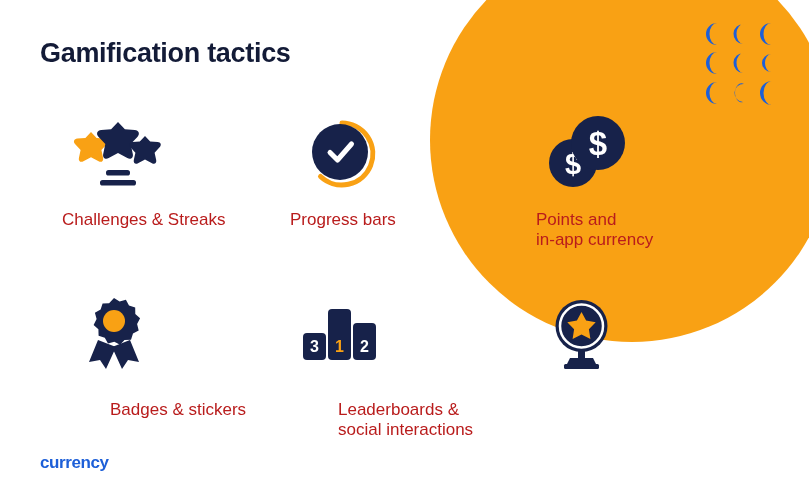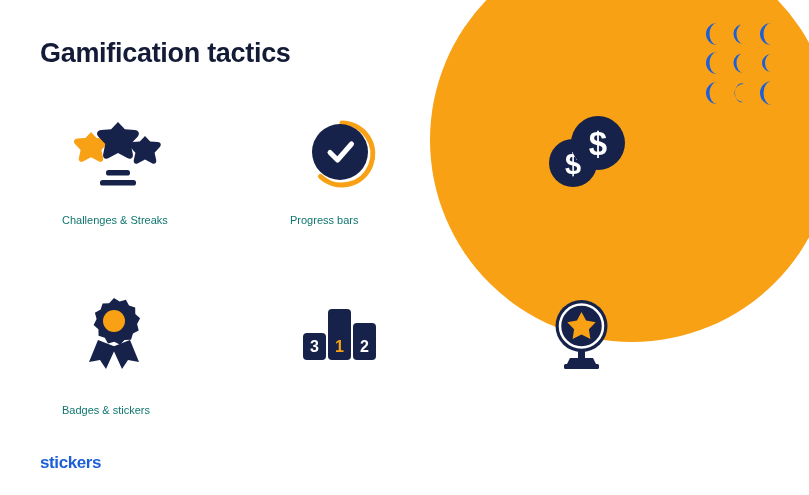--- a/index.html
+++ b/index.html
@@ -61,42 +61,42 @@
   
   .cell{position:absolute;z-index:3;}
   .cell .icon{
     height:84px;
     display:flex;
     align-items:center;
     justify-content:flex-start;
   }
   .cell .label{
     margin-top:18px;
-    font-size:11px;
+    font-size:17px;
     line-height:20px;
-    color:#0f766e;
+    color:#b91c1c;
     white-space:pre-line;
   }
 
   
   .c1{left:62px;}
   .c2{left:290px;}
   .c3{left:536px;}
   .r1{top:112px;}
   .r2{top:294px;}
 
   .c1 .icon{padding-left:6px;}
   .c2 .icon{padding-left:16px;}
   .c3 .icon{padding-left:10px;}
   .c1.r2 .icon{padding-left:18px;}
   .c2.r2 .icon{padding-left:10px;}
   .c3.r2 .icon{padding-left:12px;}
 
   .cell.r1 .label{margin-top:14px;}
-  .cell.r2 .label{margin-top:22px;}
+  .cell.r2 .label{margin-top:22px;margin-left:48px;}
 
   svg{overflow:visible;}
 </style>
 </head>
 <body>
 
 <div id="stage">
 
   <div class="blob"></div>
 
@@ -178,20 +178,22 @@
 
   <div class="cell c3 r1">
     <div class="icon">
       <svg width="90" height="80" viewBox="0 0 90 80">
         <circle cx="27" cy="49" r="24" fill="#17224A"></circle>
         <text x="27" y="60" font-family="'Liberation Sans',sans-serif" font-size="29" font-weight="bold" fill="#FFFFFF" text-anchor="middle">$</text>
         <circle cx="52" cy="29" r="27" fill="#17224A"></circle>
         <text x="52" y="41" font-family="'Liberation Sans',sans-serif" font-size="33" font-weight="bold" fill="#FFFFFF" text-anchor="middle">$</text>
       </svg>
     </div>
+    <div class="label">Points and
+in-app currency</div>
   </div>
 
   <div class="cell c1 r2">
     <div class="icon">
       <svg width="72" height="80" viewBox="0 0 72 80">
         <path d="M18 44 L9 66 l11 -2 l6 9 l10 -22 Z" fill="#17224A"></path>
         <path d="M50 44 L59 66 l-11 -2 l-6 9 l-10 -22 Z" fill="#17224A"></path>
         <path d="M34 2 l5.6 3.4 l6.3 -1.6 l3.1 5.7 l6.2 1.9 l.1 6.5 l4.8 4.4 l-3 5.8 l1.6 6.3 l-5.7 3.2 l-2 6.2 l-6.5 .2 l-4.4 4.8 l-5.8 -3 l-6.3 1.7 l-3.2 -5.7 l-6.2 -2 l-.2 -6.5 l-4.8 -4.4 l3 -5.8 l-1.7 -6.3 l5.7 -3.2 l2 -6.2 l6.5 -.2 Z" fill="#17224A"></path>
         <circle cx="34" cy="25" r="11" fill="#F9A114"></circle>
       </svg>
@@ -203,30 +205,32 @@
     <div class="icon">
       <svg width="82" height="66" viewBox="0 0 82 66">
         <rect x="3" y="30" width="23" height="27" rx="4" fill="#17224A"></rect>
         <text x="14.5" y="49" font-family="'Liberation Sans',sans-serif" font-size="16" font-weight="bold" fill="#FFFFFF" text-anchor="middle">3</text>
         <rect x="28" y="6" width="23" height="51" rx="4" fill="#17224A"></rect>
         <text x="39.5" y="49" font-family="'Liberation Sans',sans-serif" font-size="16" font-weight="bold" fill="#F9A114" text-anchor="middle">1</text>
         <rect x="53" y="20" width="23" height="37" rx="4" fill="#17224A"></rect>
         <text x="64.5" y="49" font-family="'Liberation Sans',sans-serif" font-size="16" font-weight="bold" fill="#FFFFFF" text-anchor="middle">2</text>
       </svg>
     </div>
+    <div class="label">Leaderboards &amp;
+social interactions</div>
   </div>
 
   <div class="cell c3 r2">
     <div class="icon">
       <svg width="72" height="80" viewBox="0 0 72 80">
         <rect x="30" y="48" width="7" height="14" fill="#17224A"></rect>
         <path d="M18 70 l4 -8 h23 l4 8 Z" fill="#17224A"></path>
         <rect x="16" y="68" width="35" height="5" rx="1.5" fill="#17224A"></rect>
         <circle cx="33.5" cy="30" r="26" fill="#17224A"></circle>
         <circle cx="33.5" cy="30" r="21.5" fill="none" stroke="#FFFFFF" stroke-width="2.5"></circle>
         <path d="M33.5 16 l4.6 8.6 l9.6 1.6 l-6.8 7 l1.5 9.7 l-8.9 -4.5 l-8.9 4.5 l1.5 -9.7 l-6.8 -7 l9.6 -1.6 Z" fill="#F9A114"></path>
       </svg>
     </div>
   </div>
 
-  <div class="logo">stickers</div>
+  <div class="logo">currency</div>
 
 </div>
 
 </body></html>

